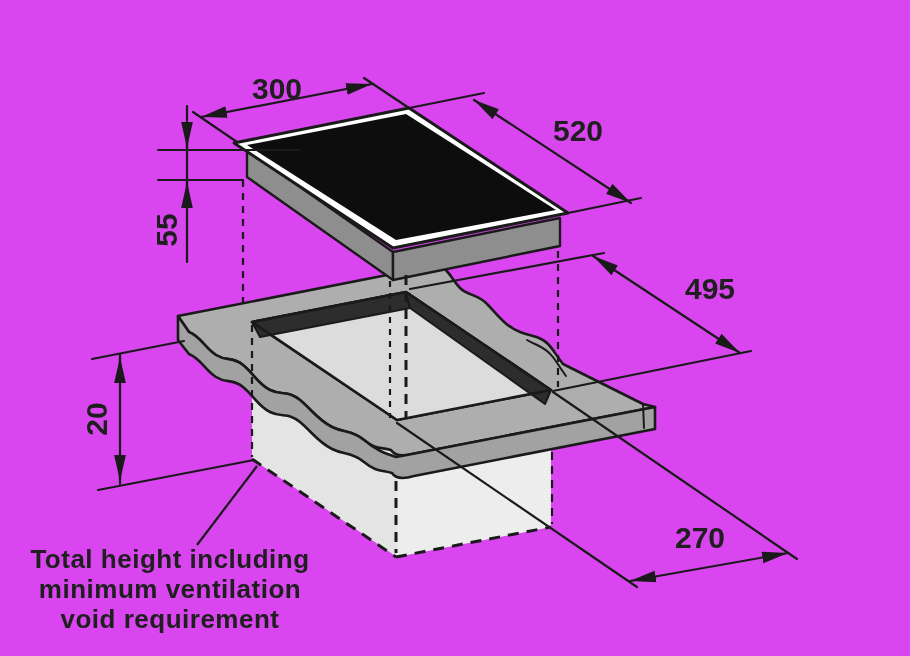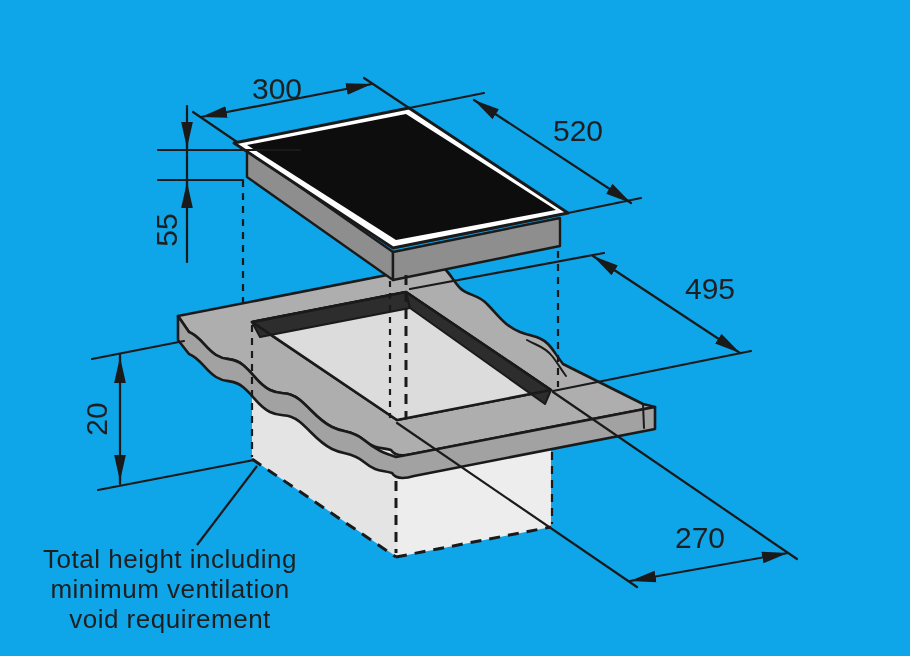--- a/index.html
+++ b/index.html
@@ -4,23 +4,24 @@
 <style>
   html, body {
     margin: 0;
     padding: 0;
     background: #ffffff;
   }
   .stage {
     position: relative;
     width: 910px;
     height: 656px;
-    background: #0ea5e9;
+    background: #d946ef;
     overflow: hidden;
     font-family: "Liberation Sans", sans-serif;
+    font-weight: bold;
   }
   svg { display: block; }
   text {
     font-family: "Liberation Sans", sans-serif;
     fill: #1f1f1f;
   }
   .dim-label { font-size: 30px; }
   .note-label { font-size: 26px; letter-spacing: 0.5px; }
 </style>
 </head>

